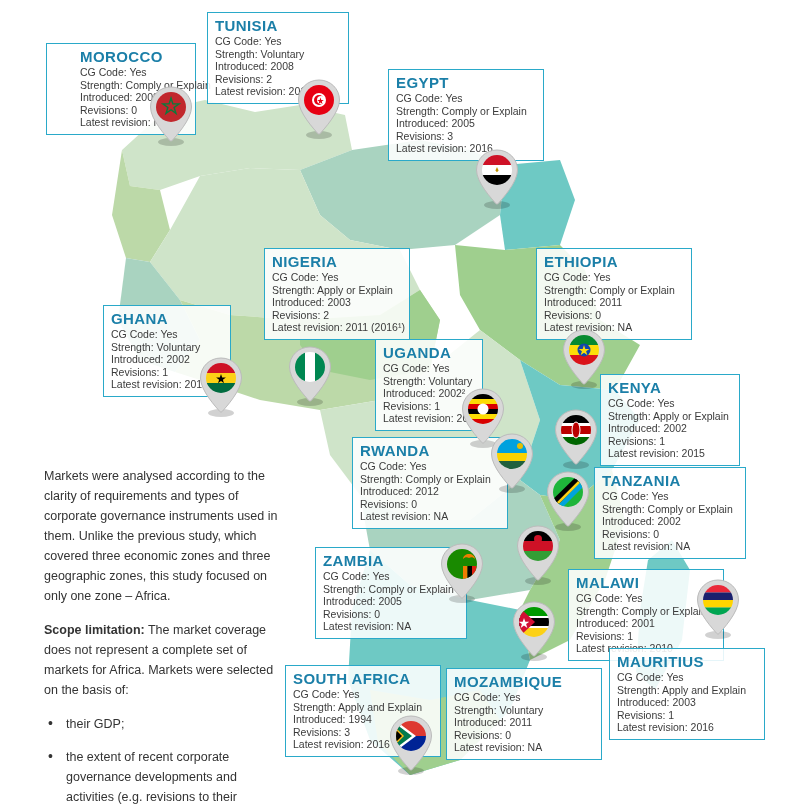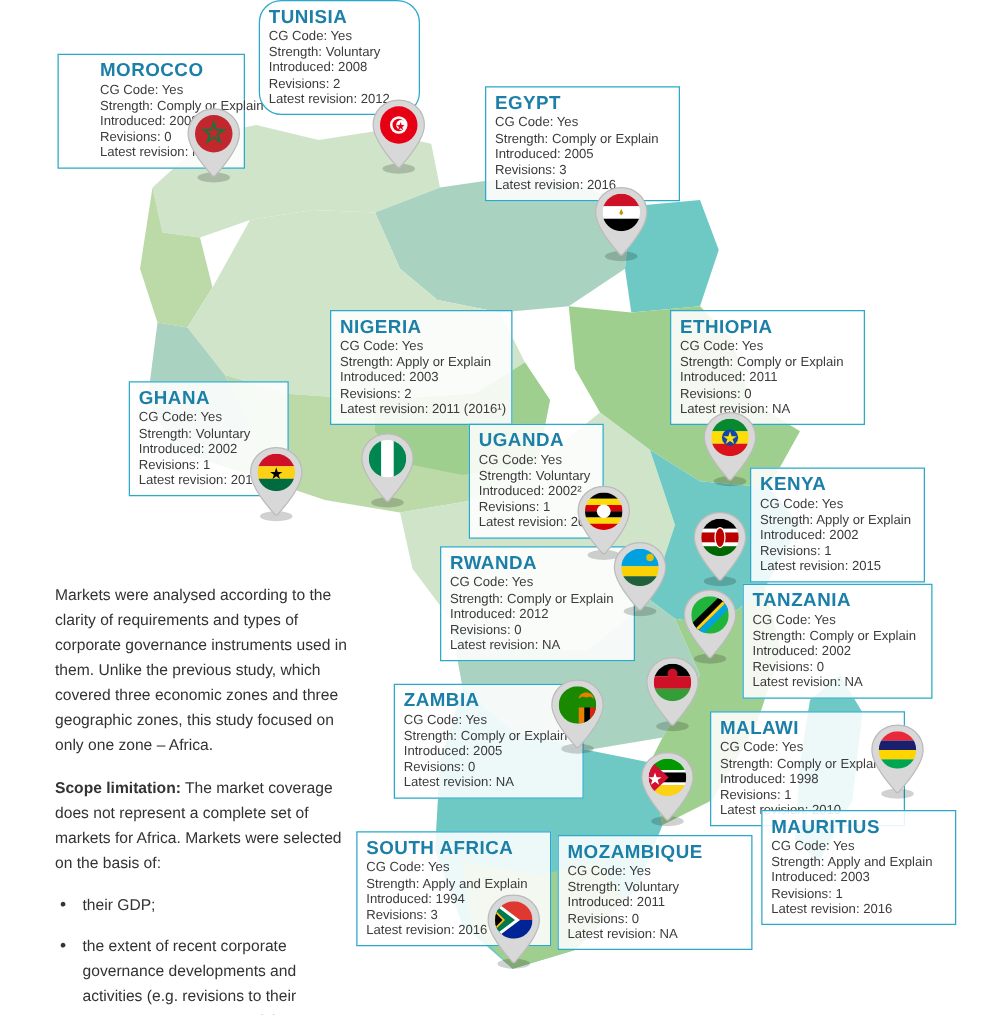--- a/index.html
+++ b/index.html
@@ -347,21 +347,21 @@
 
 <div class="card" style="left:46px;top:43px;width:150px;padding-left:33px;">
   <div class="country">MOROCCO</div>
   <div class="row"><span>CG Code:</span> <span>Yes</span></div>
   <div class="row"><span>Strength:</span> <span>Comply or Explain</span></div>
   <div class="row"><span>Introduced:</span> <span>2008</span></div>
   <div class="row"><span>Revisions:</span> <span>0</span></div>
   <div class="row"><span>Latest revision:</span> <span>NA</span></div>
 </div>
 
-<div class="card" style="left:207px;top:0;width:129px;border-radius:18px;">
+<div class="card" style="left:207px;top:12px;width:142px;">
   <div class="country">TUNISIA</div>
   <div class="row"><span>CG Code:</span> <span>Yes</span></div>
   <div class="row"><span>Strength:</span> <span>Voluntary</span></div>
   <div class="row"><span>Introduced:</span> <span>2008</span></div>
   <div class="row"><span>Revisions:</span> <span>2</span></div>
   <div class="row"><span>Latest revision:</span> <span>2012</span></div>
 </div>
 
 <div class="card" style="left:388px;top:69px;width:156px;">
   <div class="country">EGYPT</div>
@@ -441,21 +441,21 @@
   <div class="row"><span>Strength:</span> <span>Comply or Explain</span></div>
   <div class="row"><span>Introduced:</span> <span>2005</span></div>
   <div class="row"><span>Revisions:</span> <span>0</span></div>
   <div class="row"><span>Latest revision:</span> <span>NA</span></div>
 </div>
 
 <div class="card" style="left:568px;top:569px;width:156px;">
   <div class="country">MALAWI</div>
   <div class="row"><span>CG Code:</span> <span>Yes</span></div>
   <div class="row"><span>Strength:</span> <span>Comply or Explain²</span></div>
-  <div class="row"><span>Introduced:</span> <span>1998</span></div>
+  <div class="row"><span>Introduced:</span> <span>2001</span></div>
   <div class="row"><span>Revisions:</span> <span>1</span></div>
   <div class="row"><span>Latest revision:</span> <span>2010</span></div>
 </div>
 
 <div class="card" style="left:285px;top:665px;width:156px;">
   <div class="country">SOUTH AFRICA</div>
   <div class="row"><span>CG Code:</span> <span>Yes</span></div>
   <div class="row"><span>Strength:</span> <span>Apply and Explain</span></div>
   <div class="row"><span>Introduced:</span> <span>1994</span></div>
   <div class="row"><span>Revisions:</span> <span>3</span></div>

